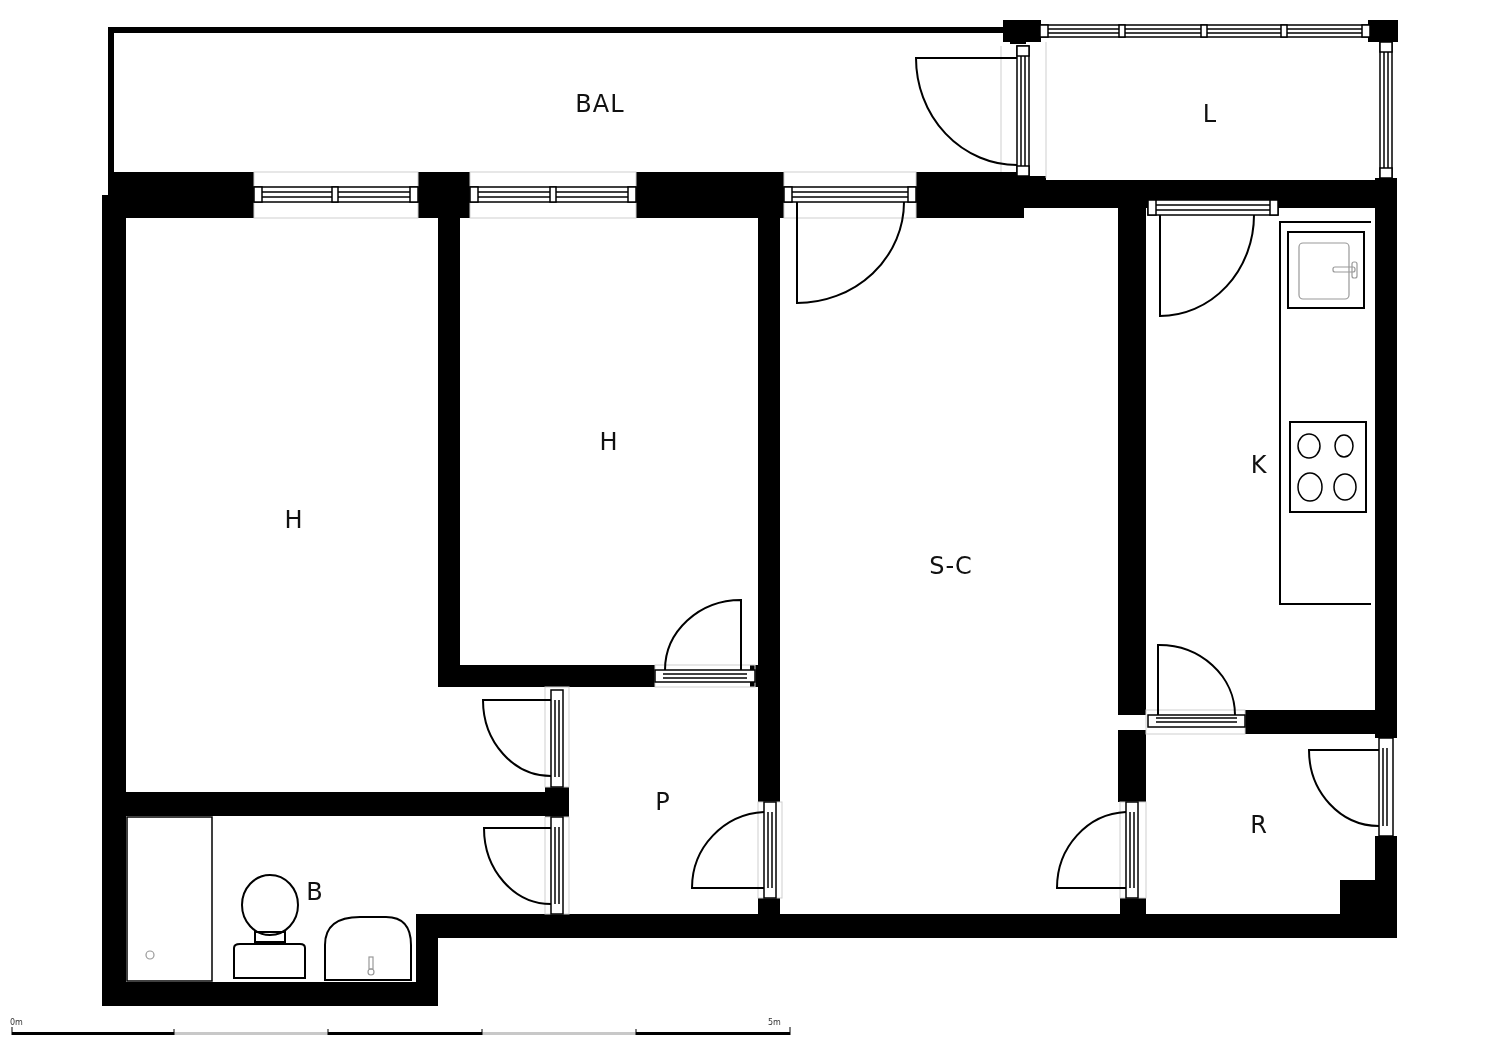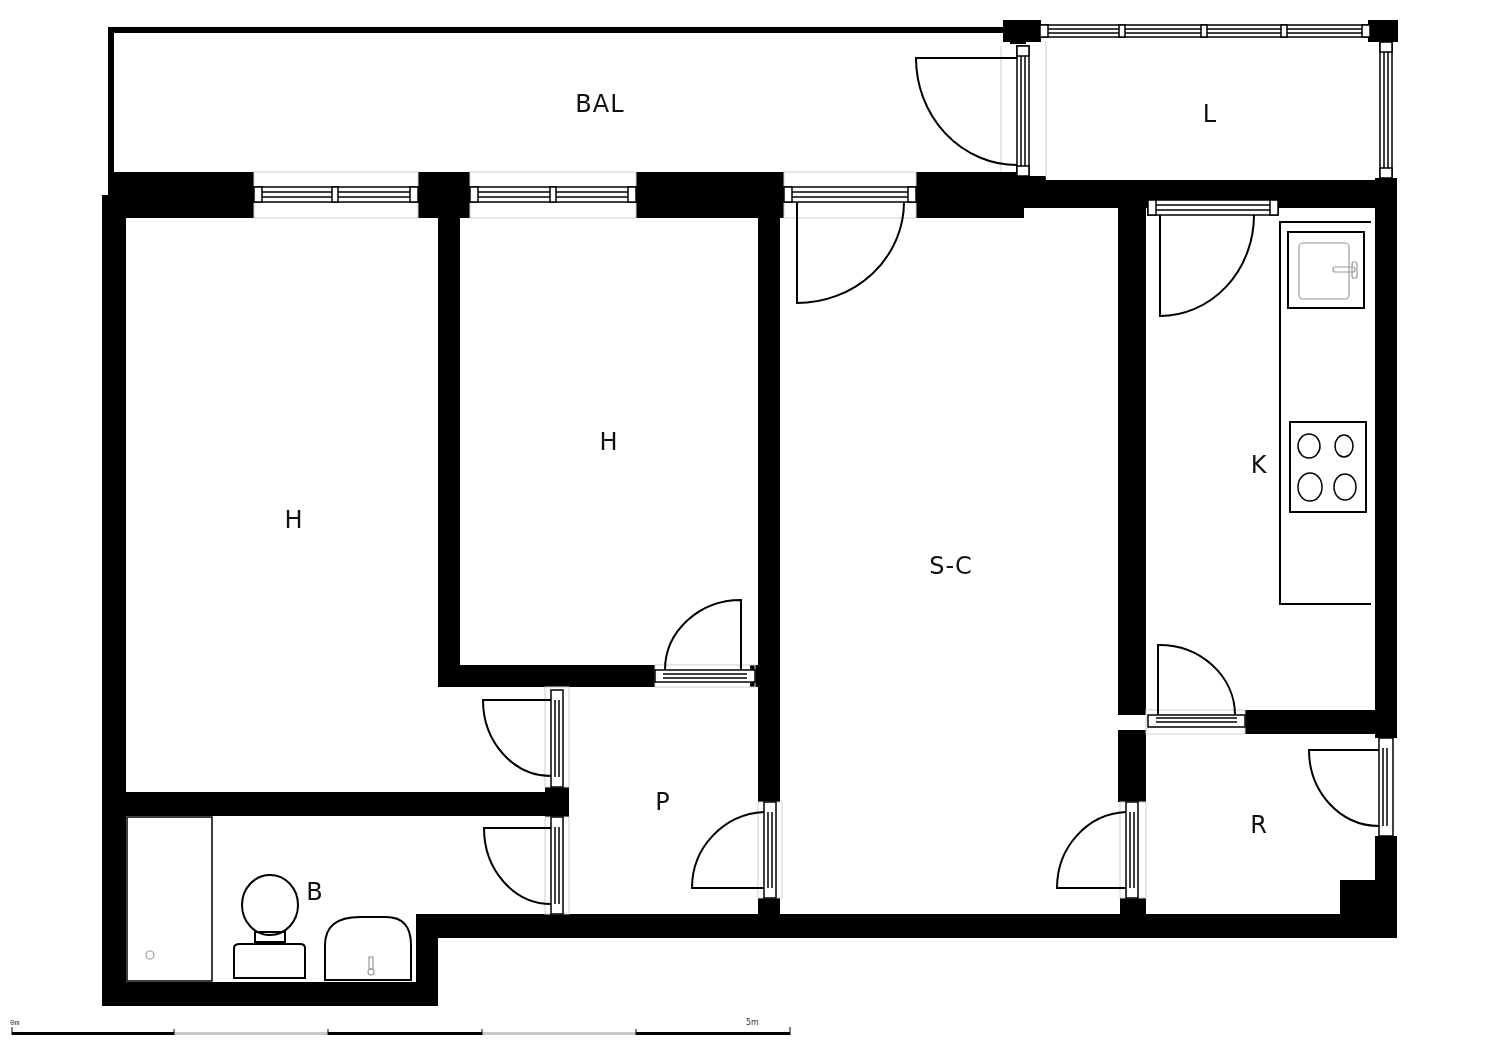--- a/index.html
+++ b/index.html
@@ -231,14 +231,14 @@
 <div class="label" style="left:560px; top:104px;margin-left:40px;">BAL</div>
 <div class="label" style="left:1210px; top:114px;">L</div>
 <div class="label" style="left:294px; top:520px;">H</div>
 <div class="label" style="left:609px; top:442px;">H</div>
 <div class="label" style="left:951px; top:566px;text-align:right;">S-C</div>
 <div class="label" style="left:1259px; top:465px;">K</div>
 <div class="label" style="left:663px; top:802px;">P</div>
 <div class="label" style="left:315px; top:892px;">B</div>
 <div class="label" style="left:1259px; top:825px;">R</div>
 
-<div class="scale-lbl" style="left:10px; top:1018px;font-family:Liberation Mono, monospace;">0m</div>
-<div class="scale-lbl" style="left:746px; top:1018px;">5m</div>
+<div class="scale-lbl" style="left:10px; top:1018px;">0m</div>
+<div class="scale-lbl" style="left:768px; top:1018px;">5m</div>
 
 </body></html>

